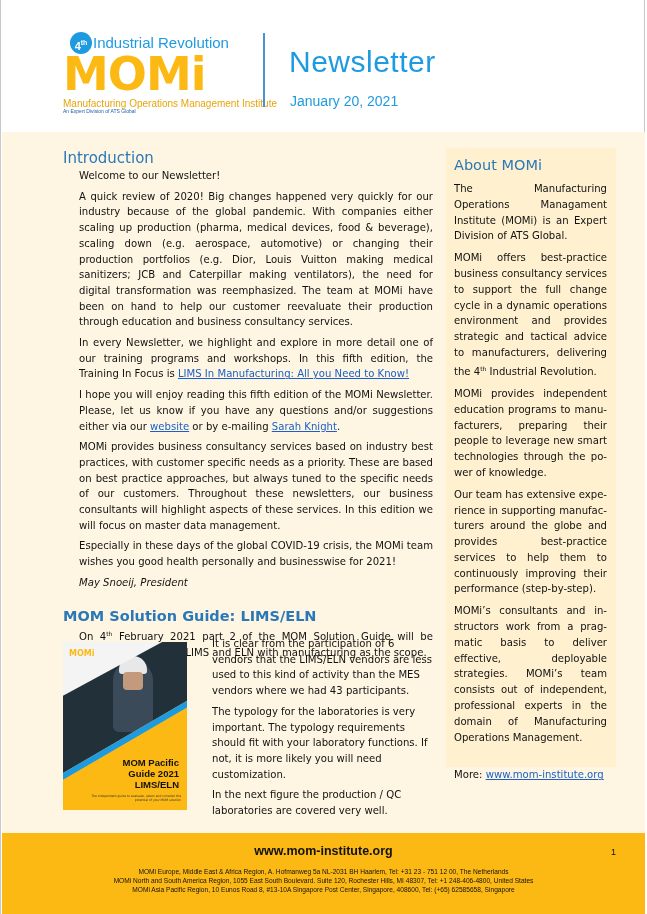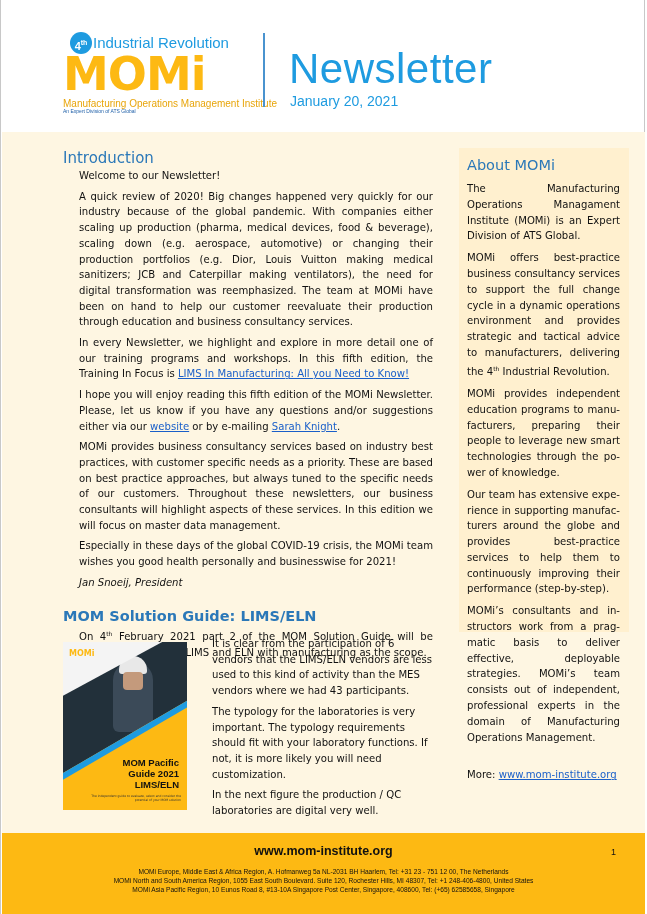--- a/index.html
+++ b/index.html
@@ -8,21 +8,21 @@
 
   
   .logo { position:absolute; left:60px; top:30px; width:200px; height:80px; }
   .logo .fourth { position:absolute; left:9px; top:2px; width:22px; height:22px; border-radius:50%; background:#1e9be0; color:#fff; font-size:11px; font-weight:bold; text-align:center; line-height:22px; }
   .logo .fourth sup { font-size:7px; }
   .logo .ir { position:absolute; left:32px; top:4px; font-size:15px; color:#1e9be0; white-space:nowrap; }
   .logo .momi { position:absolute; left:2px; top:20px; font-size:46px; font-weight:bold; color:#fdb913; letter-spacing:-1px; line-height:48px; font-family:"DejaVu Sans", sans-serif; }
   .logo .full { position:absolute; left:2px; top:68px; font-size:10px; color:#e8a50a; white-space:nowrap; }
   .logo .div { position:absolute; left:2px; top:78px; font-size:5px; color:#1e5fa8; white-space:nowrap; }
   .vrule { position:absolute; left:262px; top:33px; width:2px; height:74px; background:#4a93cf; }
-  .title { position:absolute; left:288px; top:45px; font-size:42px; color:#1e9be0; letter-spacing:0.5px; }
+  .title { position:absolute; left:288px; top:45px; font-size:30px; color:#1e9be0; letter-spacing:0.5px; }
   .date { position:absolute; left:289px; top:93px; font-size:14px; color:#1e9be0; }
 
   
   .content-bg { position:absolute; left:1px; top:132px; width:643px; height:702px; background:#fef6e2; }
 
   .main { position:absolute; left:62px; top:148px; width:370px; font-family:"DejaVu Sans", sans-serif; font-size:10.1px; line-height:15.7px; color:#111; }
   .main h2 { margin:0; font-size:15px; font-weight:normal; color:#2b78b8; line-height:20px; }
   .main p { margin:0 0 5px 16px; text-align:justify; }
   .main a { color:#1a5fc9; text-decoration:underline; }
   .main .sig { font-style:italic; }
@@ -36,21 +36,21 @@
   .cover .helmet { position:absolute; left:56px; top:14px; width:28px; height:18px; background:#e8e8e8; border-radius:14px 14px 3px 3px; }
   .cover .face { position:absolute; left:60px; top:30px; width:20px; height:18px; background:#c49a7c; border-radius:4px; }
   .cover .clogo { position:absolute; left:6px; top:4px; font-size:8px; font-weight:bold; color:#fdb913; }
   .cover .ctitle { position:absolute; right:8px; top:115px; font-size:9.5px; line-height:11px; font-weight:bold; color:#111; text-align:right; font-family:"Liberation Sans", sans-serif; }
   .cover .csub { position:absolute; left:14px; top:152px; width:104px; font-size:3px; line-height:4px; color:#333; text-align:right; }
 
   .guide-text { position:absolute; left:133px; top:488px; width:240px; }
   .guide-text p { text-align:left; }
 
   
-  .sidebar { position:absolute; left:458px; top:148px; width:170px; height:484px; background:#fff0cf; box-sizing:border-box; padding:7px 9px 4px 8px; font-family:"DejaVu Sans", sans-serif; font-size:10.1px; line-height:15.8px; color:#111; }
+  .sidebar { position:absolute; left:445px; top:148px; width:170px; height:619px; background:#fff0cf; box-sizing:border-box; padding:7px 9px 4px 8px; font-family:"DejaVu Sans", sans-serif; font-size:10.1px; line-height:15.8px; color:#111; }
   .sidebar h3 { margin:0 0 6px 0; font-size:14.5px; font-weight:normal; color:#2b78b8; line-height:20px; }
   .sidebar p { margin:0 0 6px 0; text-align:justify; }
   .sidebar a { color:#1a5fc9; text-decoration:underline; }
   .sidebar .more { margin-top:22px; }
 
   
   .footer { position:absolute; left:1px; top:833px; width:643px; height:81px; background:#fdb913; font-family:"Liberation Sans", sans-serif; text-align:center; color:#111; }
   .footer .url { position:absolute; left:0; right:0; top:11px; font-size:12.5px; font-weight:bold; }
   .footer .pg { position:absolute; right:29px; top:14px; font-size:9px; }
   .footer .addr { position:absolute; left:0; right:0; top:34px; font-size:6.6px; line-height:9px; }
@@ -74,21 +74,21 @@
   <div class="content-bg"></div>
 
   <div class="main">
     <h2>Introduction</h2>
     <p>Welcome to our Newsletter!</p>
     <p>A quick review of 2020!  Big changes happened very quickly for our industry because of the global pandemic.  With companies either scaling up production (pharma, medical devices, food &amp; beverage), scaling down (e.g. aerospace, automotive) or changing their production portfolios (e.g. Dior, Louis Vuitton making medical sanitizers; JCB and Caterpillar making ventilators), the need for digital transformation was reemphasized.  The team at MOMi have been on hand to help our customer reevaluate their production through education and business consultancy services.</p>
     <p><span>In every Newsletter, we highlight and explore in more detail one of our training programs and workshops. In this fifth edition, the Training In Focus is </span><a href="#">LIMS In Manufacturing: All you Need to Know!</a></p>
     <p><span>I hope you will enjoy reading this fifth edition of the MOMi Newsletter. Please, let us know if you have any questions and/or suggestions either via our </span><a href="#">website</a><span> or by e-mailing  </span><a href="#">Sarah Knight</a><span>.</span></p>
     <p>MOMi provides business consultancy services based on industry best practices, with customer specific needs as a priority. These are based on best practice approaches, but always tuned to the specific needs of our customers. Throughout these newsletters, our business consultants will highlight aspects of these services. In this edition we will focus on master data management.</p>
     <p>Especially in these days of the global COVID-19 crisis, the MOMi team wishes you good health personally and businesswise for 2021!</p>
-    <p class="sig">Jan Snoeij, President</p>
+    <p class="sig">May Snoeij, President</p>
 
     <h2 class="guide">MOM Solution Guide: LIMS/ELN</h2>
     <p><span>On 4</span><sup style="font-size:6px">th</sup><span> February 2021 part 2 of the MOM Solution Guide will be released. Its focus is LIMS and ELN with manufacturing as the scope.</span></p>
 
     <div class="cover">
       <div class="person"></div>
       <div class="helmet"></div>
       <div class="face"></div>
       <div class="white"></div>
       <div class="yellow"></div>
@@ -98,21 +98,21 @@
         <div>MOM Pacific</div>
         <div>Guide 2021</div>
         <div>LIMS/ELN</div>
       </div>
       <div class="csub">The independent guide to evaluate, select and consider the potential of your MOM solution</div>
     </div>
 
     <div class="guide-text">
       <p>It is clear from the participation of 6 vendors that the LIMS/ELN vendors are less used to this kind of activity than the MES vendors where we had 43 participants.</p>
       <p>The typology for the laboratories is very important.  The typology requirements should fit with your laboratory functions.  If not, it is more likely you will need customization.</p>
-      <p>In the next figure the production / QC laboratories are digital very well.</p>
+      <p>In the next figure the production / QC laboratories are covered very well.</p>
     </div>
   </div>
 
   <div class="sidebar">
     <h3>About MOMi</h3>
     <p>The Manufacturing Operations Managament Institute (MOMi) is an Expert Division of ATS Global.</p>
     <p><span>MOMi offers best-practice business consultancy services to support the full change cycle in a dynamic operations envi­ronment and provides strategic and tactical advice to manu­facturers, delivering the 4</span><sup style="font-size:6px">th</sup><span> Industrial Revolution.</span></p>
     <p>MOMi provides independent education programs to manu­facturers, preparing their people to leverage new smart technologies through the po­wer of knowledge.</p>
     <p>Our team has extensive expe­rience in supporting manufac­turers around the globe and provides best-practice services to help them to continuously improving their performance (step-by-step).</p>
     <p>MOMi’s consultants and in­structors work from a prag­matic basis to deliver effective, deployable strategies. MOMi’s team consists out of indepen­dent, professional experts in the domain of Manufacturing Operations Management.</p>

